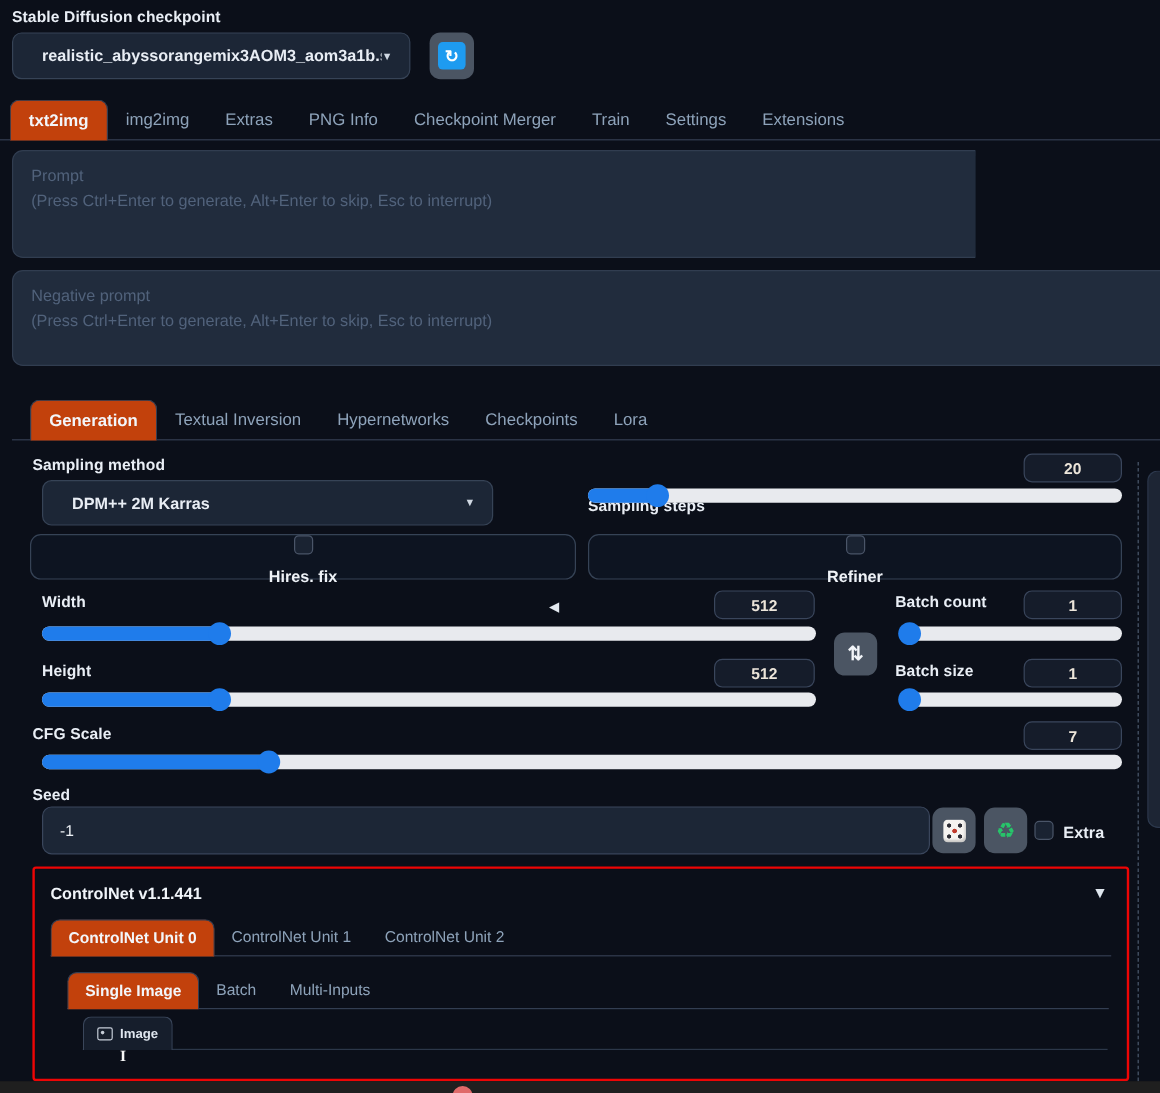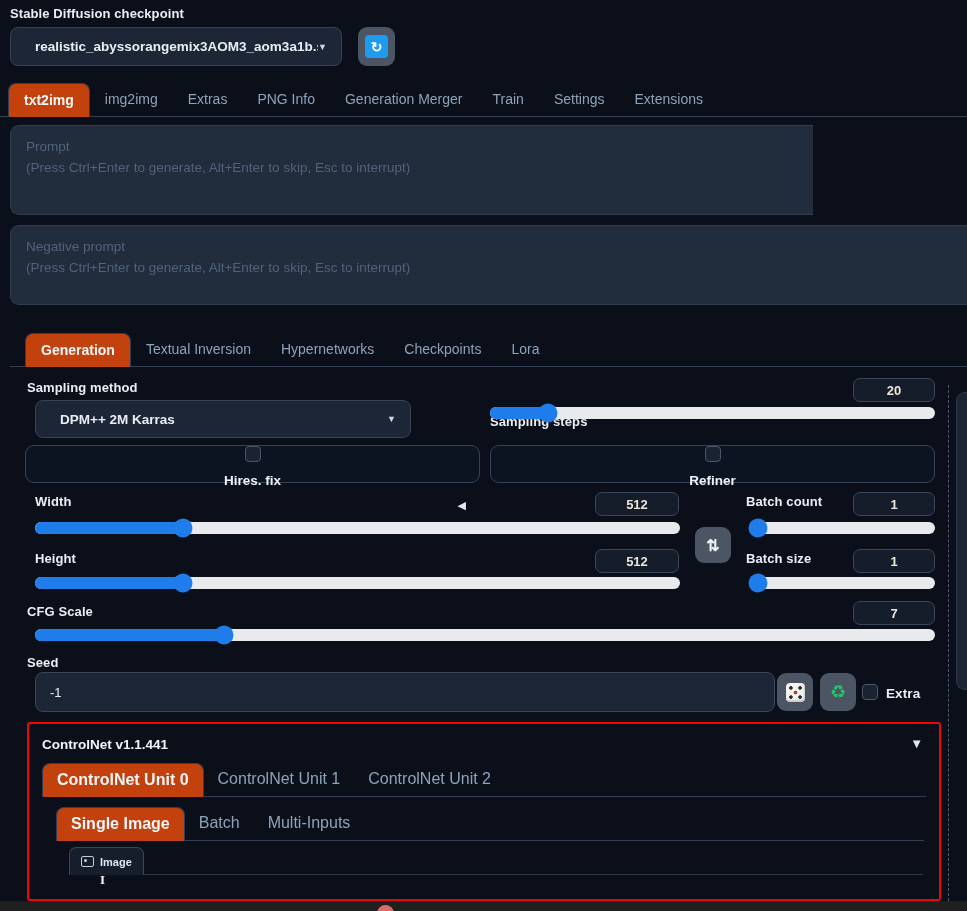--- a/index.html
+++ b/index.html
@@ -83,21 +83,21 @@
   .swap-glyph { color:#f2f5f9; font-size:16px; font-weight:700; }
 
   
   .cn-box {
     position:absolute; left:27px; top:722px; width:914px; height:179px;
     border:2.5px solid #ee0505; border-radius:3px; background:#0b0f19;
   }
   .cn-title { position:absolute; left:13px; top:13px; font-size:13.5px; font-weight:700; color:#f0f4f9; }
   .cn-caret { position:absolute; right:16px; top:12px; font-size:13px; color:#dfe6ee; cursor:pointer; }
   .cn-tabbar { position:absolute; height:33px; }
-  .cn-tabbar .tab { font-size:16px; padding:7px 14px 8px; }
+  .cn-tabbar .tab { font-size:13px; padding:7px 14px 8px; }
   .img-tab {
     display:inline-flex; align-items:center; gap:6px; height:28px; padding:0 11px;
     background:#161e2c; border:1px solid #3a465a; border-bottom:none;
     border-radius:7px 7px 0 0; margin-bottom:-1px; cursor:pointer;
   }
   .img-tab .lbl { font-size:11px; font-weight:700; color:#dfe6ef; }
   .img-icon {
     width:13px; height:11px; border:1.2px solid #c6cdd8; border-radius:2px; position:relative;
   }
   .img-icon::after {
@@ -124,21 +124,21 @@
 </div>
 <div class="abs gray-btn" style="left:358px; top:27px; width:37px; height:39px;">
   <span class="refresh-glyph">↻</span>
 </div>
 
 <div class="abs tabbar" style="left:0; top:84px; width:967px; height:33px; padding-left:8px;">
   <div class="tab active">txt2img</div>
   <div class="tab">img2img</div>
   <div class="tab">Extras</div>
   <div class="tab">PNG Info</div>
-  <div class="tab">Generation Merger</div>
+  <div class="tab">Checkpoint Merger</div>
   <div class="tab">Train</div>
   <div class="tab">Settings</div>
   <div class="tab">Extensions</div>
 </div>
 
 <div class="abs textbox" style="left:10px; top:125px; width:803px; height:90px; border-radius:9px 0 0 9px; border-right:none;">Prompt
 (Press Ctrl+Enter to generate, Alt+Enter to skip, Esc to interrupt)</div>
 <div class="abs textbox" style="left:10px; top:225px; width:957px; height:80px; border-radius:9px 0 0 9px; border-right:none;">Negative prompt
 (Press Ctrl+Enter to generate, Alt+Enter to skip, Esc to interrupt)</div>
 

